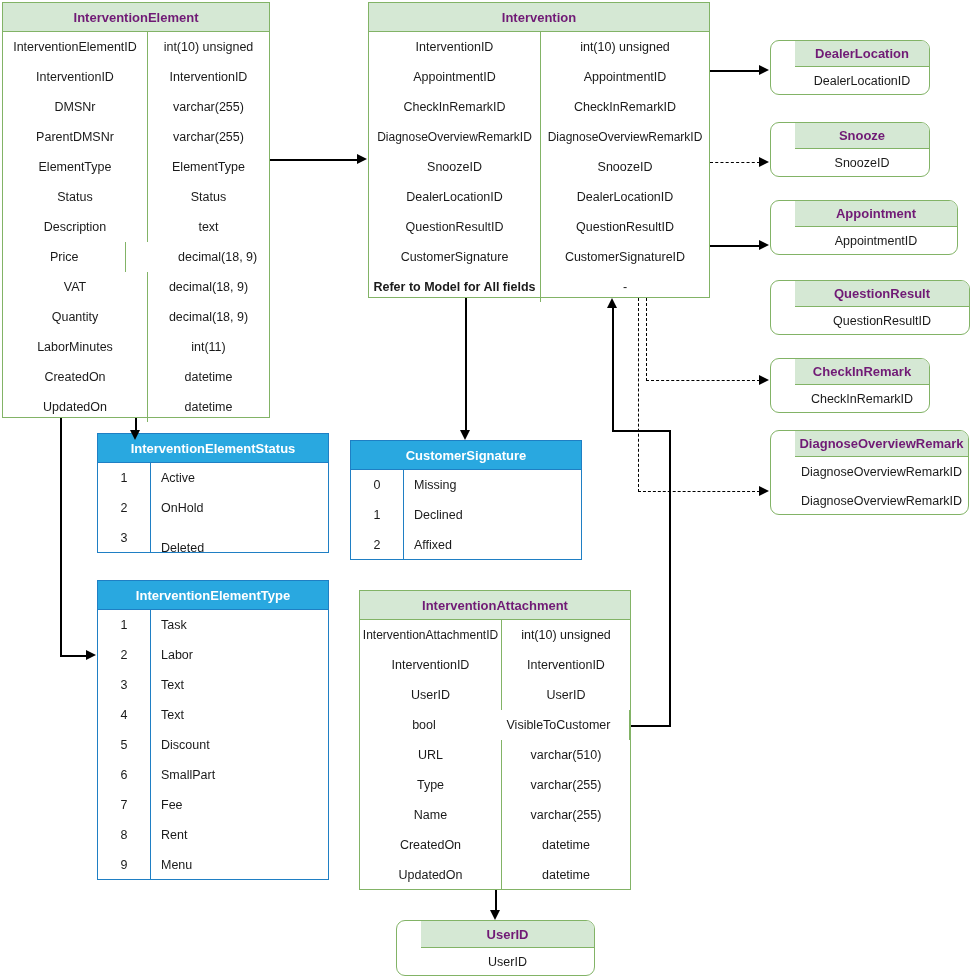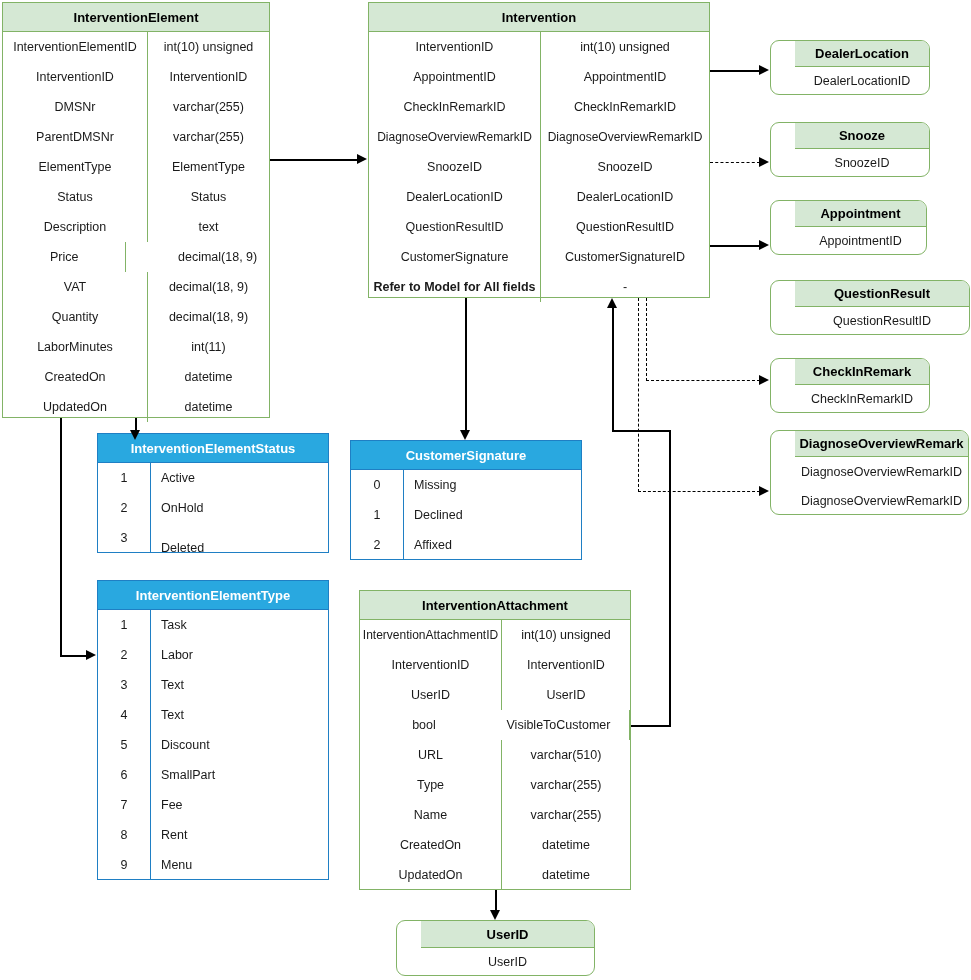--- a/index.html
+++ b/index.html
@@ -3,21 +3,21 @@
 <meta charset="utf-8">
 <style>
   html,body{margin:0;padding:0;background:#ffffff;}
   body{width:971px;height:980px;font-family:"Liberation Sans",sans-serif;}
   #canvas{position:relative;width:971px;height:980px;overflow:hidden;background:#fff;}
 
   
   .tbl{position:absolute;box-sizing:border-box;background:#ffffff;}
   .tbl .hdr{
     box-sizing:border-box;width:100%;text-align:center;font-weight:bold;
-    font-size:13px;color:#000000;display:flex;align-items:center;justify-content:center;
+    font-size:13px;color:#701a75;display:flex;align-items:center;justify-content:center;
   }
   .tbl .row{box-sizing:border-box;display:flex;width:100%;}
   .tbl .cell{box-sizing:border-box;display:flex;align-items:center;justify-content:center;
     font-size:12.5px;color:#1a1a1a;overflow:hidden;white-space:nowrap;}
 
   
   .green{border:1px solid #82b366;}
   .green .hdr{background:#d5e8d4;border-bottom:1px solid #82b366;}
   .green .col-split{border-right:1px solid #82b366;}
 
@@ -149,21 +149,21 @@
   <div class="tbl rnd" style="left:770px;top:40px;width:160px;height:55px;">
     <div class="hdr" style="height:26px;">DealerLocation</div>
     <div class="cell" style="height:28px;">DealerLocationID</div>
   </div>
 
   <div class="tbl rnd" style="left:770px;top:122px;width:160px;height:55px;">
     <div class="hdr" style="height:26px;">Snooze</div>
     <div class="cell" style="height:28px;">SnoozeID</div>
   </div>
 
-  <div class="tbl rnd" style="left:770px;top:200px;width:157px;height:55px;">
+  <div class="tbl rnd" style="left:770px;top:200px;width:188px;height:55px;">
     <div class="hdr" style="height:26px;">Appointment</div>
     <div class="cell" style="height:28px;">AppointmentID</div>
   </div>
 
   <div class="tbl rnd" style="left:770px;top:280px;width:200px;height:55px;">
     <div class="hdr" style="height:26px;">QuestionResult</div>
     <div class="cell" style="height:28px;">QuestionResultID</div>
   </div>
 
   <div class="tbl rnd" style="left:770px;top:358px;width:160px;height:55px;">

